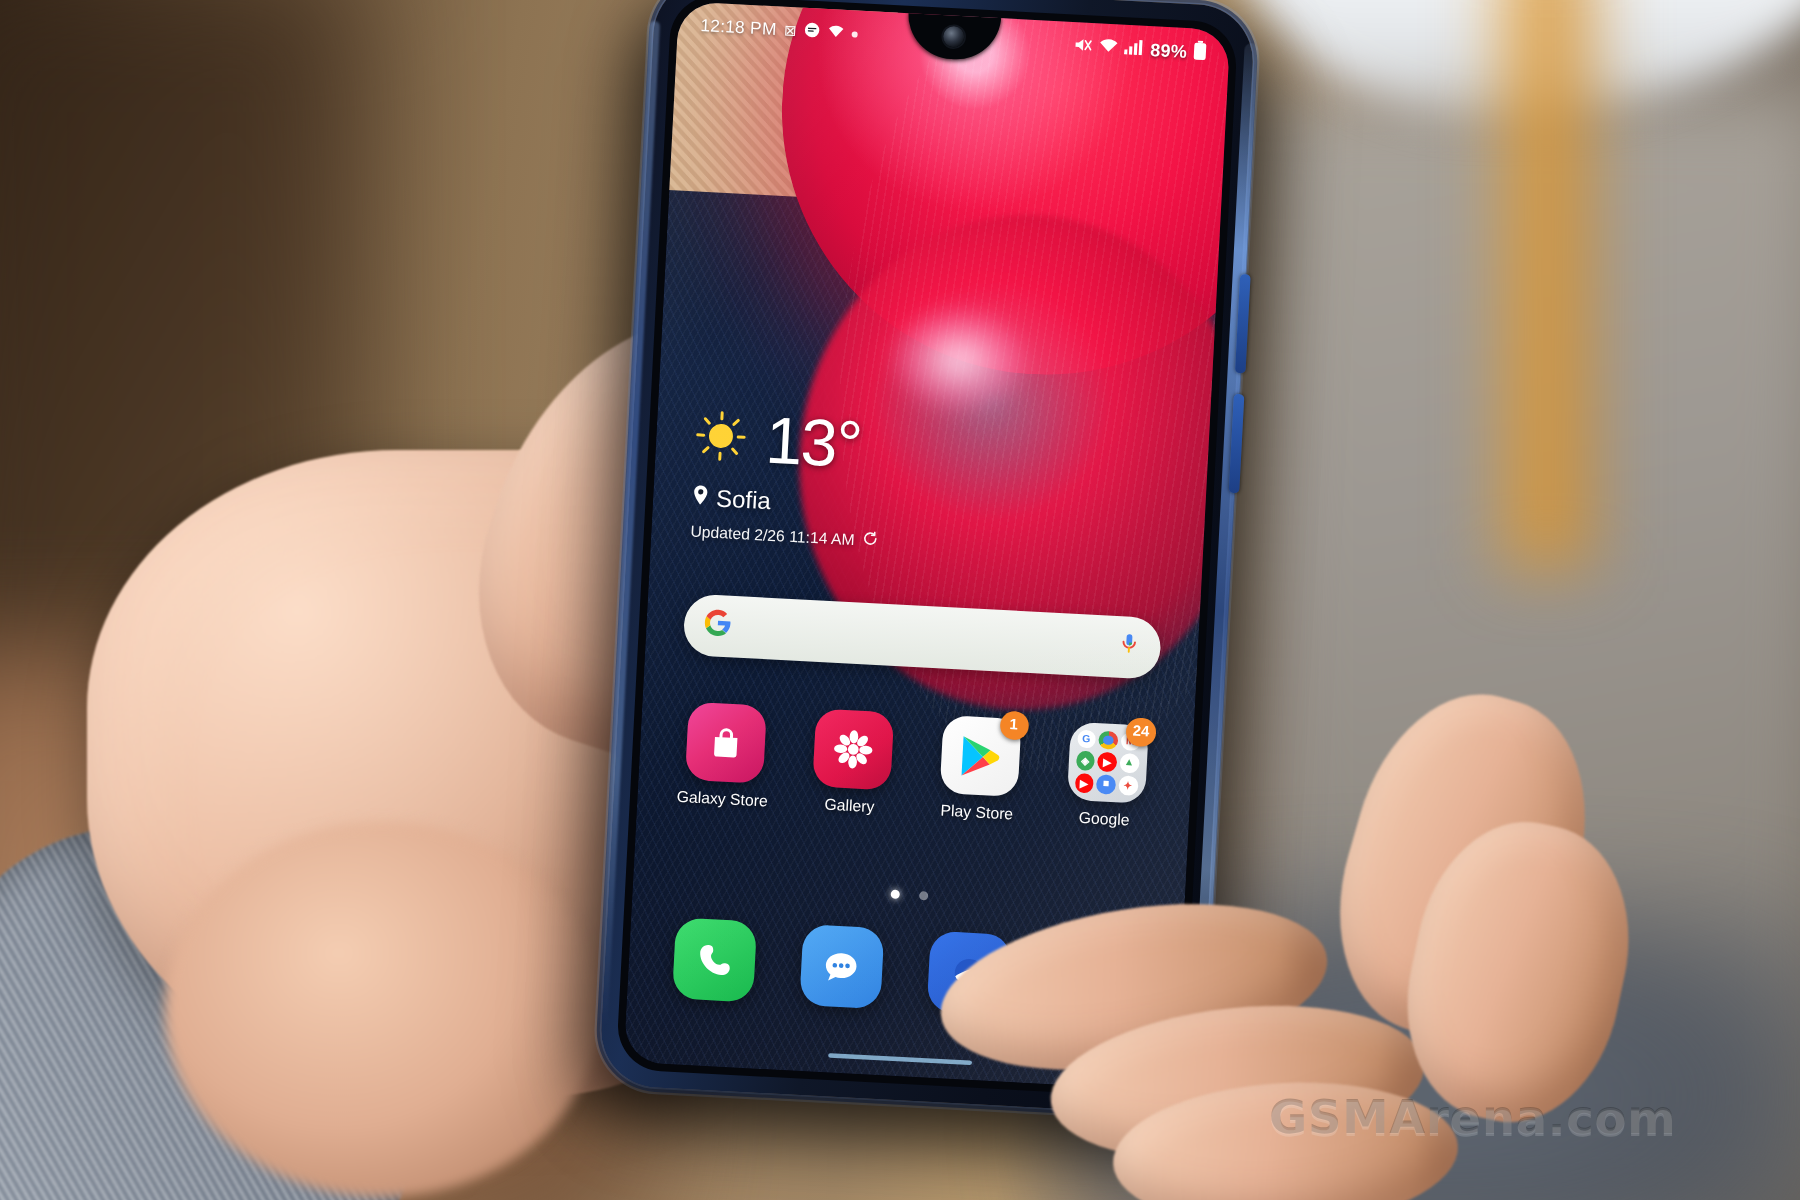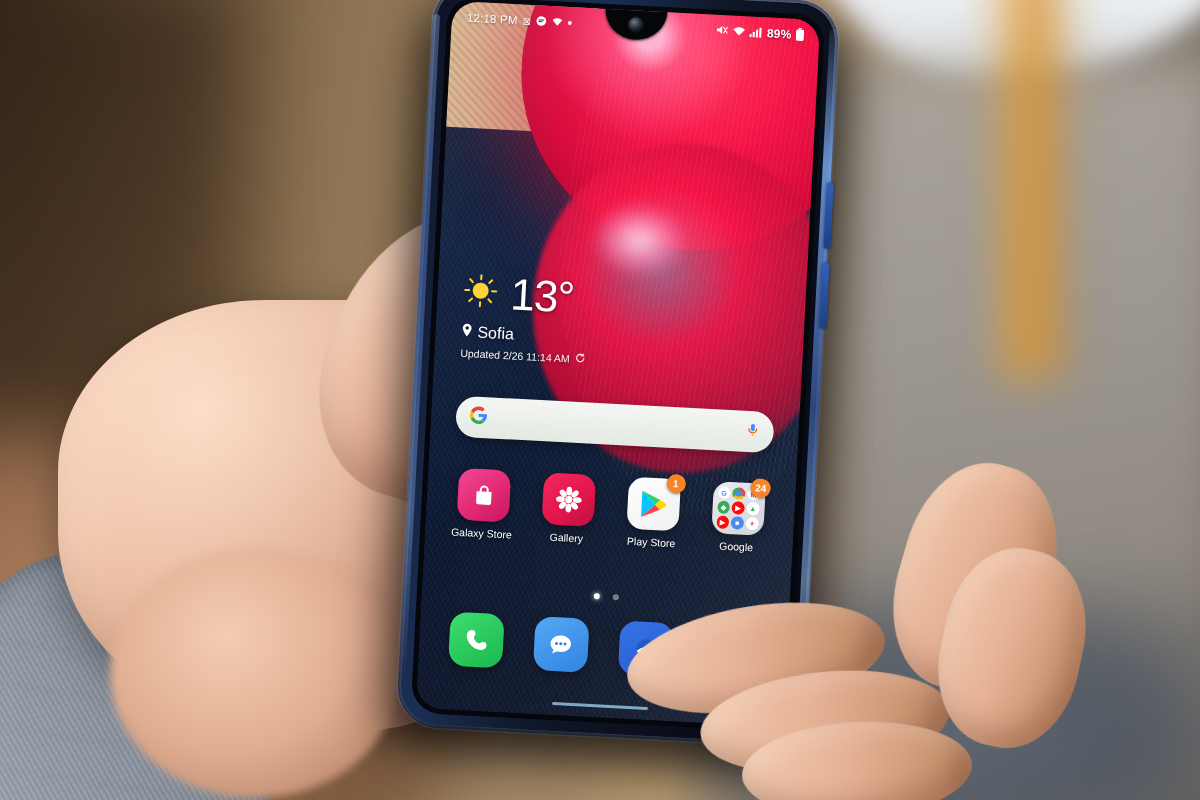--- a/index.html
+++ b/index.html
@@ -457,13 +457,14 @@
       </div>
     </div>
   </div>
 
   <div class="hand finger f1"></div>
   <div class="hand finger f2"></div>
   <div class="hand finger f3"></div>
   <div class="hand finger f4"></div>
   <div class="hand finger f5"></div>
 
+  <div class="wm">GSMArena.com</div>
 </div>
 
 </body></html>

